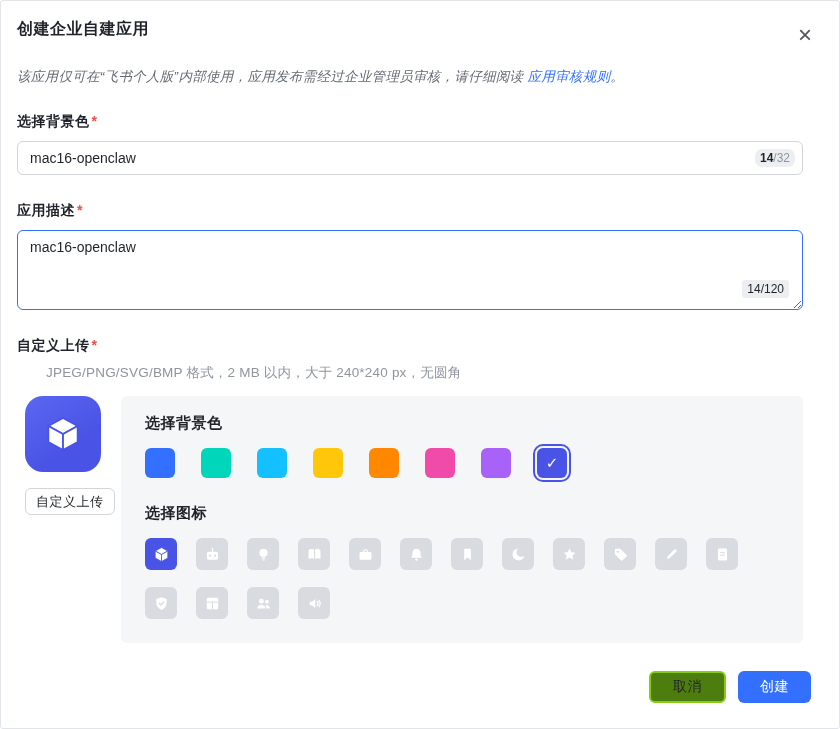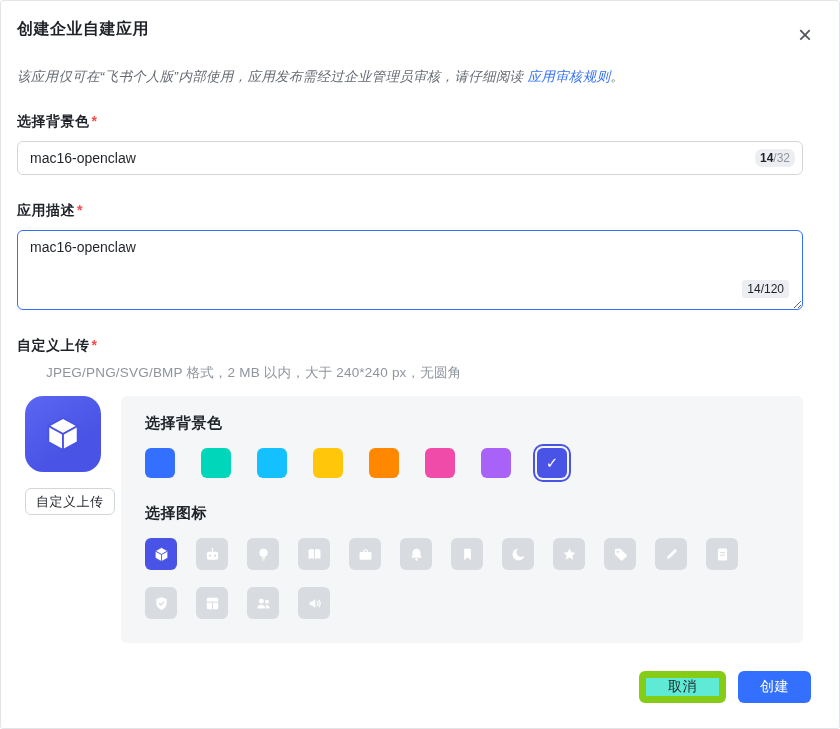--- a/index.html
+++ b/index.html
@@ -113,21 +113,21 @@
     display: flex; align-items: center; justify-content: center;
   }
   .tile.selected { --bg: #4954e6; }
   .tile svg { width: 19px; height: 19px; display: block; }
 
   .footer { position: absolute; right: 28px; bottom: 25px; display: flex; gap: 12px; }
   .btn {
     height: 32px; padding: 0 22px; border-radius: 6px;
     font-size: 14px; cursor: pointer; font-family: inherit; letter-spacing: .5px;
   }
-  .btn-cancel { background: #5eead4; border: 7px solid #84cc16; color: #1f2329; margin-left: 8px; }
+  .btn-cancel { background: #4d7c0f; border: 2px solid #84cc16; color: #1f2329; margin-left: 8px; }
   .btn-create { background: #3370ff; border: none; color: #fff; }
 </style>
 </head>
 <body>
 
 <div class="dialog">
 
   <div class="dialog-title">创建企业自建应用</div>
   <button class="close-btn">
     <span>×</span>

